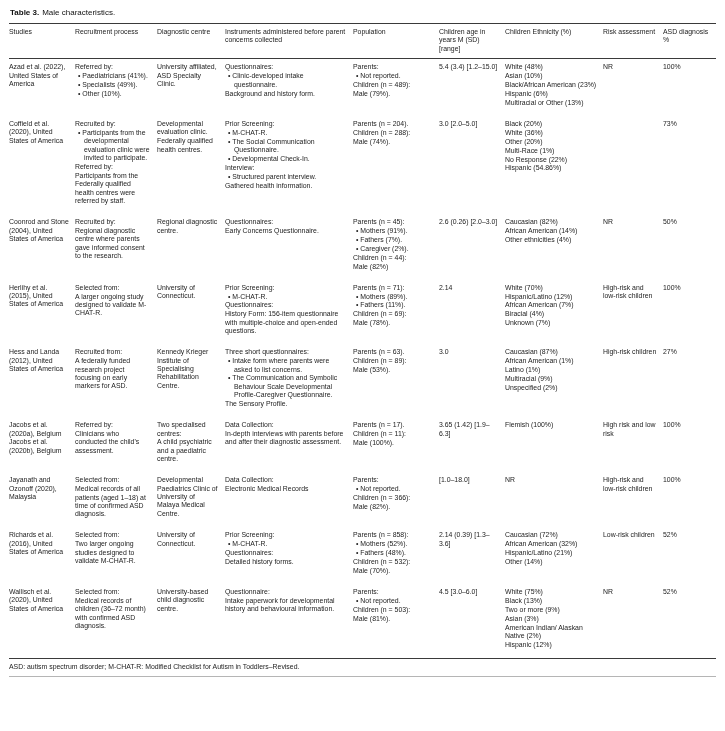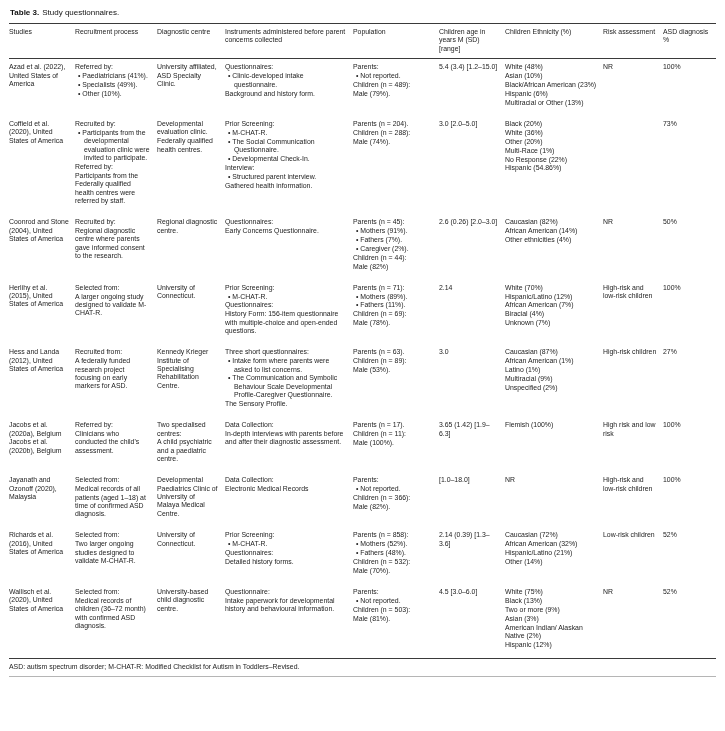--- a/index.html
+++ b/index.html
@@ -58,21 +58,21 @@
     padding-bottom: 6px;
     border-bottom: 1px solid #b5b5b5;
   }
 </style>
 </head>
 <body>
 
 <div class="page">
 
   <div class="table-title">
-    <span class="title-label">Table 3.</span><span>Study questionnaires.</span>
+    <span class="title-label">Table 3.</span><span>Male characteristics.</span>
   </div>
 
   <table class="char-table">
     <colgroup>
       <col style="width:66px">
       <col style="width:82px">
       <col style="width:68px">
       <col style="width:128px">
       <col style="width:86px">
       <col style="width:66px">

